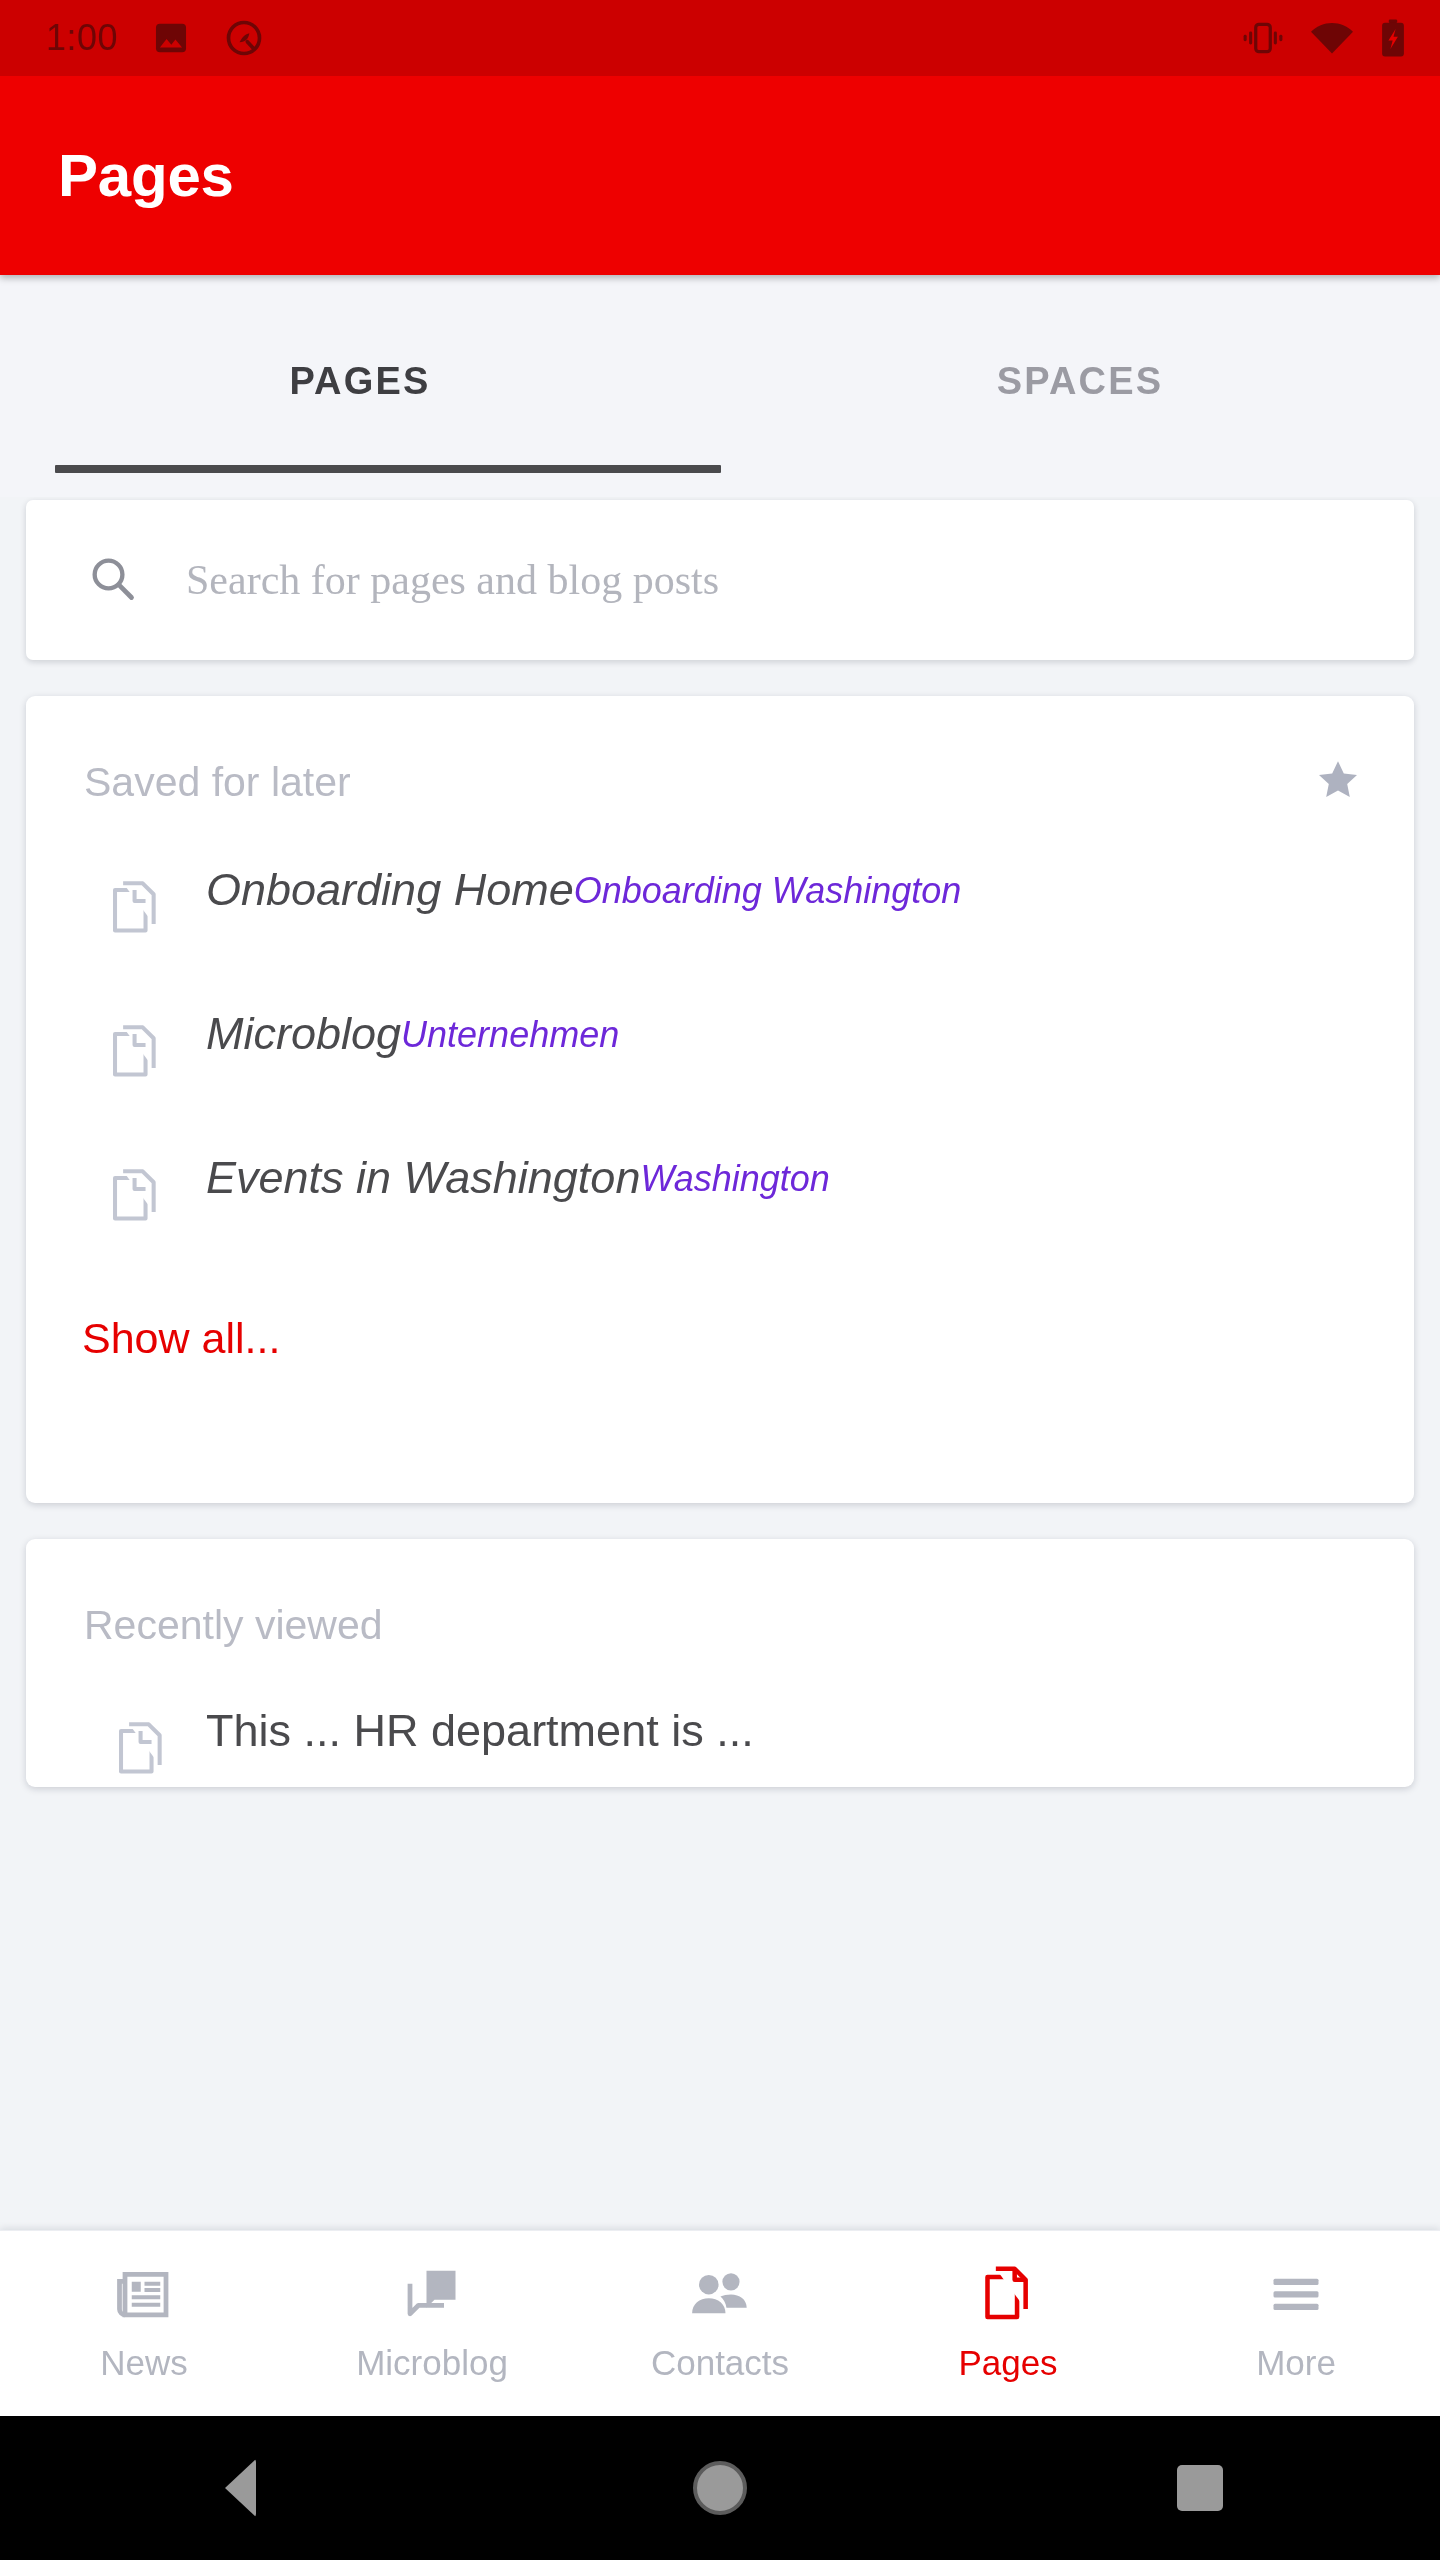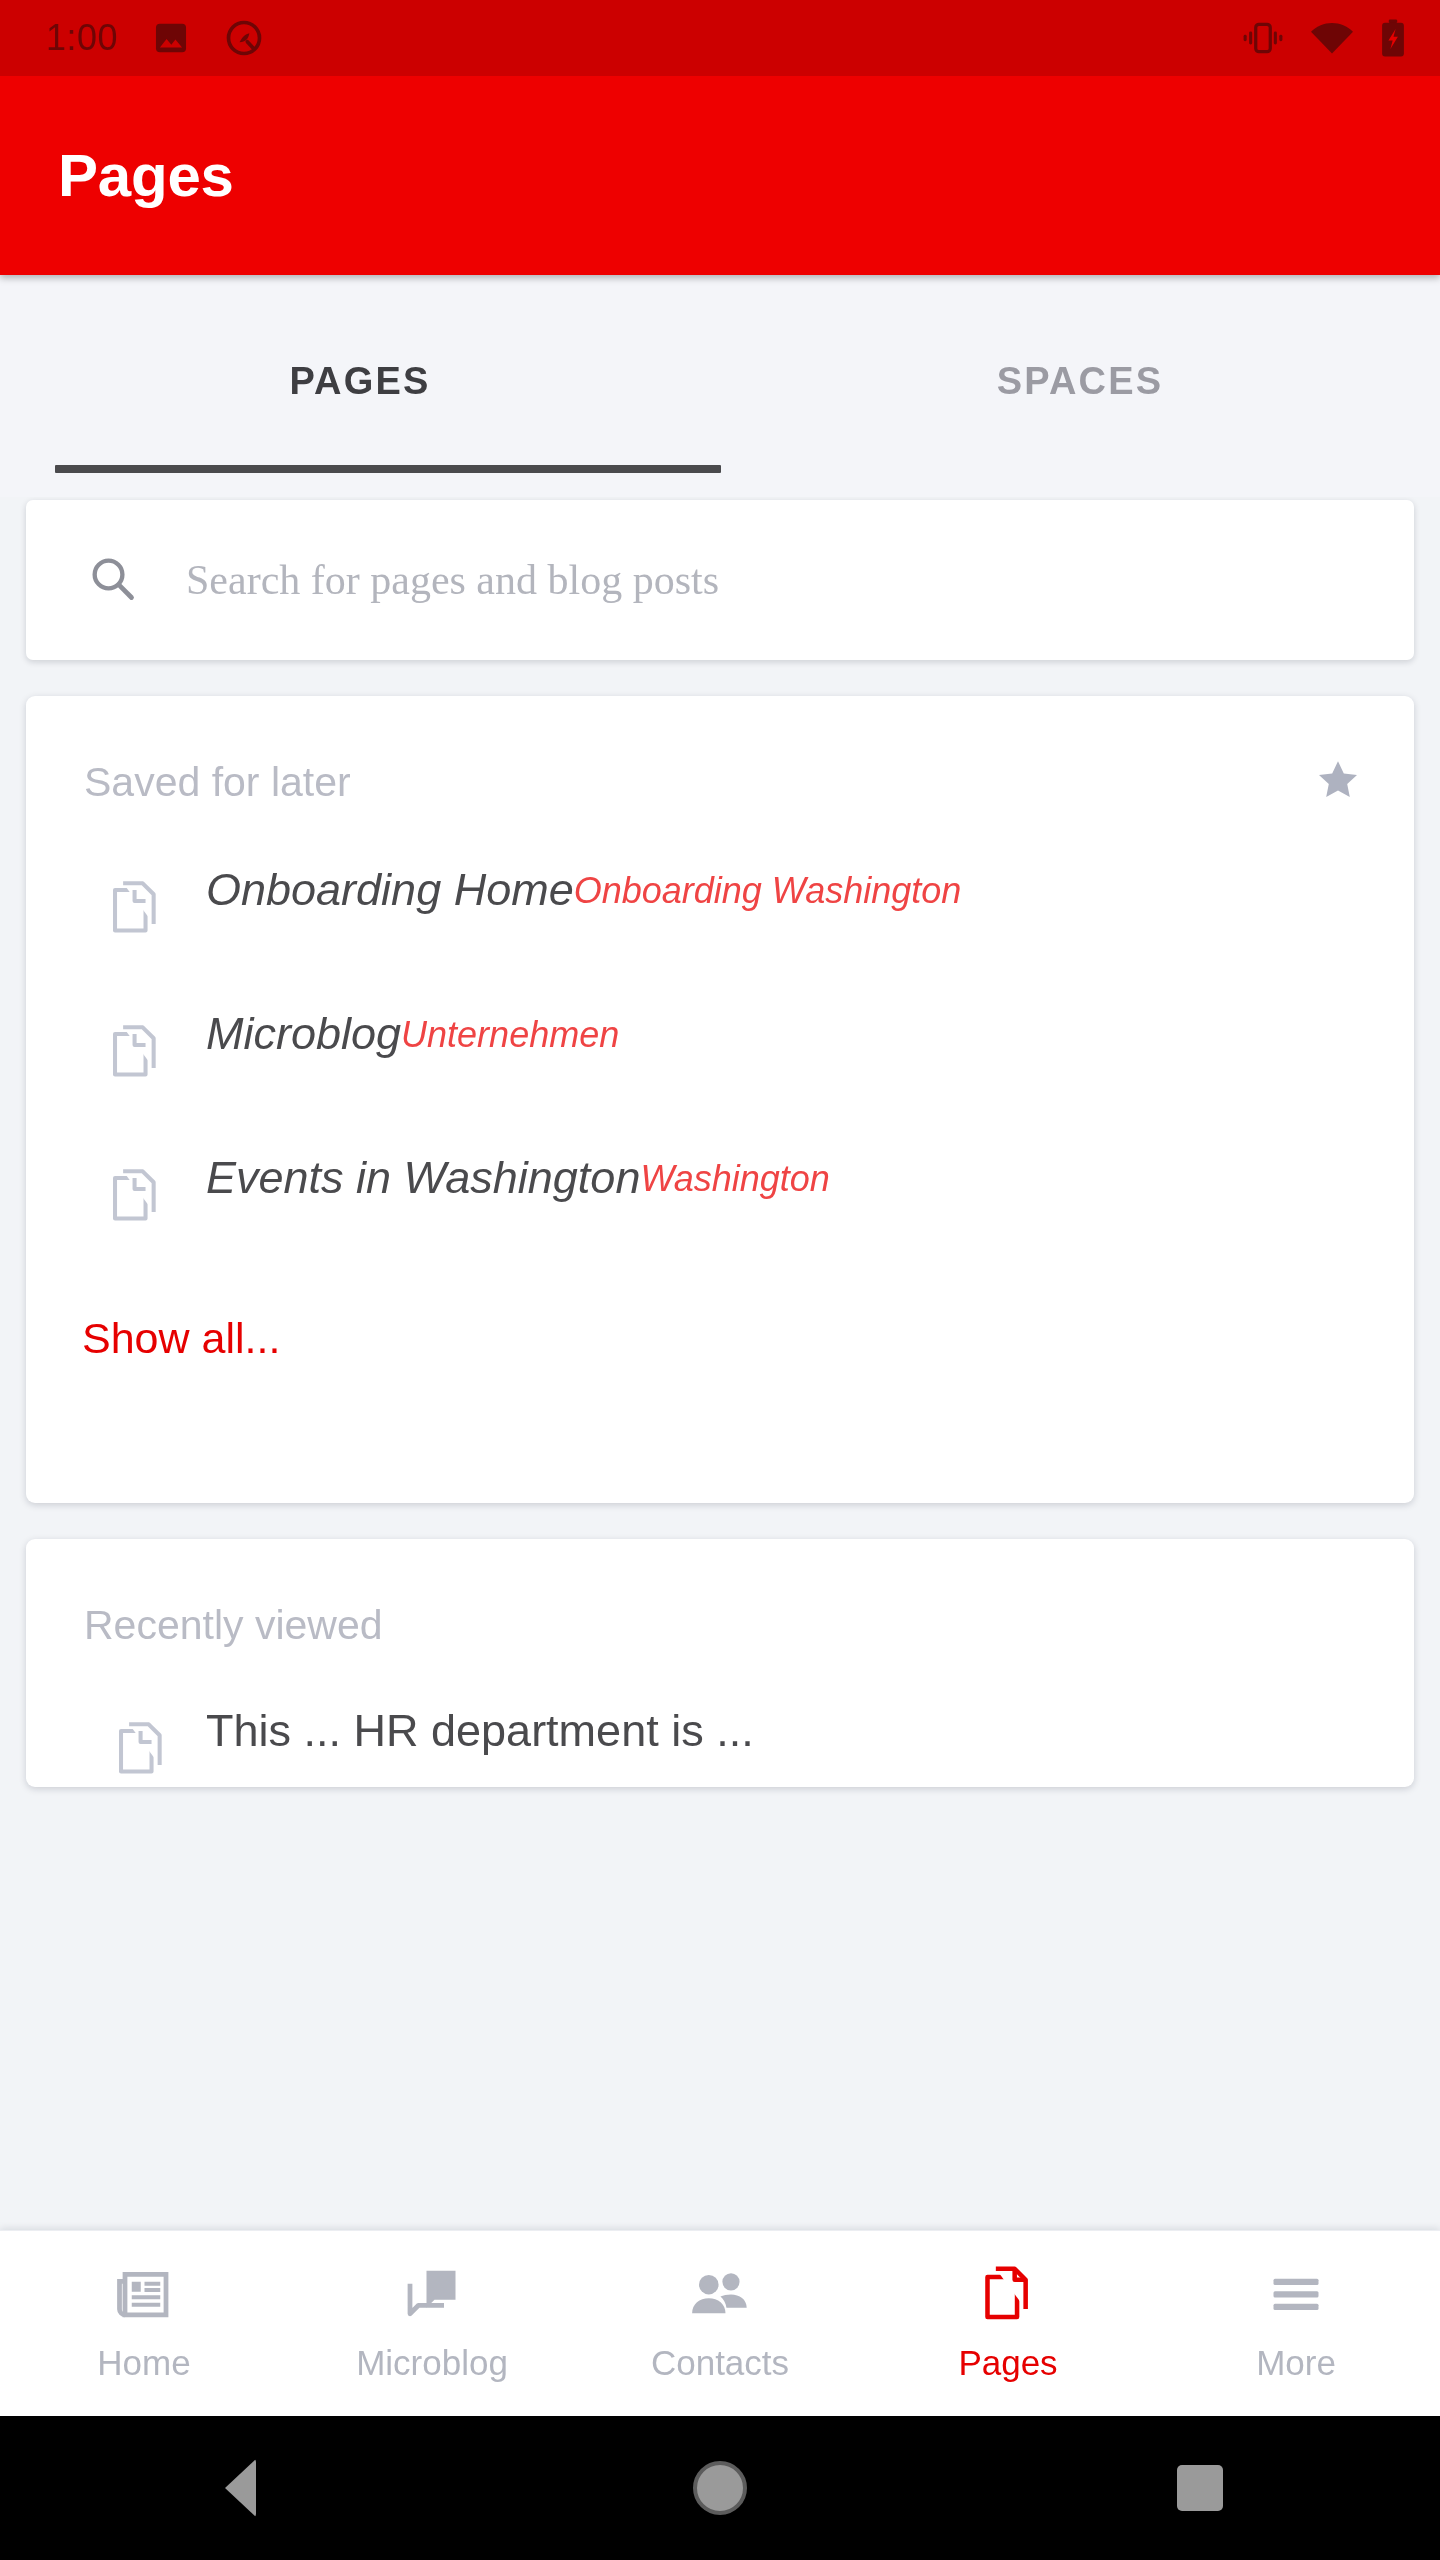--- a/index.html
+++ b/index.html
@@ -157,21 +157,21 @@
   }
   .item-text { display: flex; flex-direction: row; min-width: 0; font-style: italic; }
   .item-title {
     color: #4a4a4d;
     font-size: 45px;
     font-weight: 400;
     line-height: 1.16;
     white-space: nowrap;
   }
   .item-sub {
-    color: #ef4444;
+    color: #6d28d9;
     font-size: 36px;
     font-weight: 400;
     line-height: 1.2;
     margin-top: 5px;
     white-space: nowrap;
   }
 
   #show-all {
     color: #e60000;
     font-size: 43px;
@@ -412,21 +412,21 @@
         <svg width="60" height="58" viewBox="0 0 24 23">
           <path d="M4.4 3.6h16.4v16.2H4.4z" fill="none" stroke="#b3b6c0" stroke-width="1.9"></path>
           <path d="M4.4 6.4H2.2v11.2c0 1.2 1 2.2 2.2 2.2" fill="none" stroke="#b3b6c0" stroke-width="1.9"></path>
           <rect x="7.1" y="6.6" width="3.6" height="4" fill="#b3b6c0"></rect>
           <rect x="12.2" y="6.6" width="6.3" height="1.6" fill="#b3b6c0"></rect>
           <rect x="12.2" y="9.1" width="6.3" height="1.6" fill="#b3b6c0"></rect>
           <rect x="7.1" y="12" width="11.4" height="1.6" fill="#b3b6c0"></rect>
           <rect x="7.1" y="15" width="11.4" height="1.6" fill="#b3b6c0"></rect>
         </svg>
       </span>
-      <span class="nav-label">Home</span>
+      <span class="nav-label">News</span>
     </div>
 
     <div class="nav-item inactive">
       <span class="nav-icon">
         <svg width="60" height="58" viewBox="0 0 24 23">
           <path d="M9.8 2.2h11.6v11.6H13l-3.2 3.2z" fill="#b3b6c0"></path>
           <path d="M3.2 7.4v12l3.4-3.4h10.2" fill="none" stroke="#b3b6c0" stroke-width="1.9" stroke-linejoin="round"></path>
         </svg>
       </span>
       <span class="nav-label">Microblog</span>

